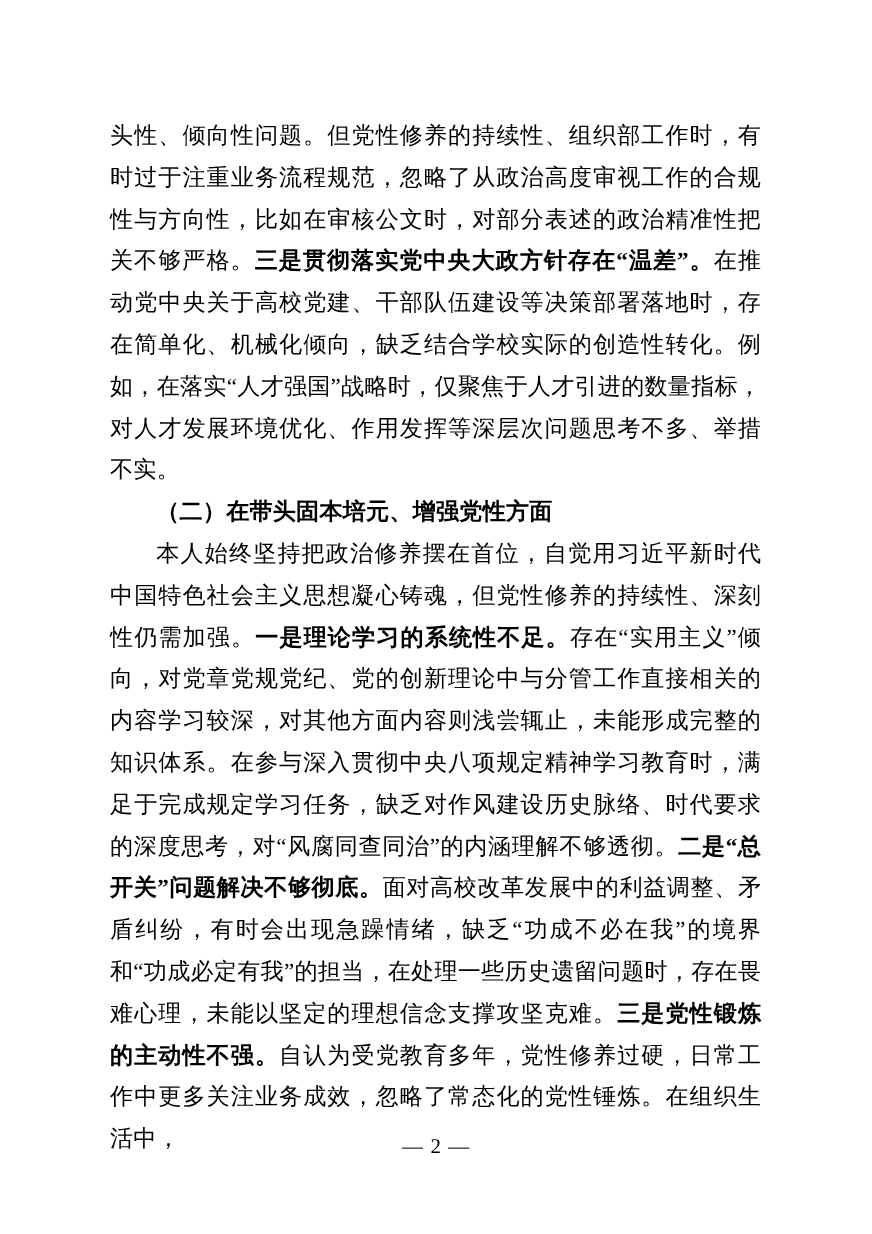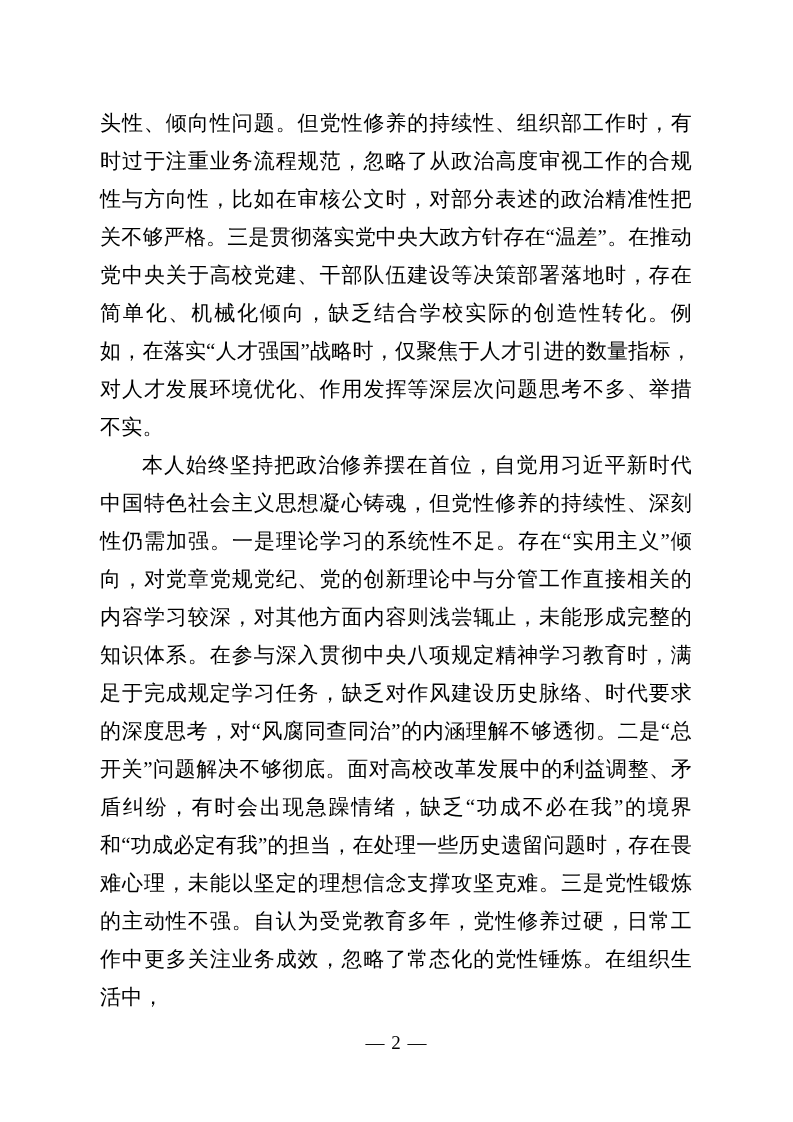--- a/index.html
+++ b/index.html
@@ -33,35 +33,36 @@
     text-justify: inter-ideograph;
     letter-spacing: 0.2px;
   }
   .para.indent {
     text-indent: 2em;
   }
   .para.heading {
     font-weight: 700;
   }
   .run.bold {
-    font-weight: 400;
+    font-weight: 700;
   }
   .page-number {
     position: absolute;
     left: 0;
     right: 0;
     top: 1032px;
     text-align: center;
     font-size: 19px;
     letter-spacing: 1px;
     color: #000000;
   }
 </style>
 </head>
 <body>
 
 <div class="page">
   <div class="content" id="doc-content">
       <p class="para body"><span class="run">头性、倾向性问题。但党性修养的持续性、组织部工作时，有时过于注重业务流程规范，忽略了从政治高度审视工作的合规性与方向性，比如在审核公文时，对部分表述的政治精准性把关不够严格。</span><span class="run bold">三是贯彻落实党中央大政方针存在“温差”。</span><span class="run">在推动党中央关于高校党建、干部队伍建设等决策部署落地时，存在简单化、机械化倾向，缺乏结合学校实际的创造性转化。例如，在落实“人才强国”战略时，仅聚焦于人才引进的数量指标，对人才发展环境优化、作用发挥等深层次问题思考不多、举措不实。</span></p>
+      <p class="para heading indent"><span class="run bold">（二）在带头固本培元、增强党性方面</span></p>
       <p class="para body indent"><span class="run">本人始终坚持把政治修养摆在首位，自觉用习近平新时代中国特色社会主义思想凝心铸魂，但党性修养的持续性、深刻性仍需加强。</span><span class="run bold">一是理论学习的系统性不足。</span><span class="run">存在“实用主义”倾向，对党章党规党纪、党的创新理论中与分管工作直接相关的内容学习较深，对其他方面内容则浅尝辄止，未能形成完整的知识体系。在参与深入贯彻中央八项规定精神学习教育时，满足于完成规定学习任务，缺乏对作风建设历史脉络、时代要求的深度思考，对“风腐同查同治”的内涵理解不够透彻。</span><span class="run bold">二是“总开关”问题解决不够彻底。</span><span class="run">面对高校改革发展中的利益调整、矛盾纠纷，有时会出现急躁情绪，缺乏“功成不必在我”的境界和“功成必定有我”的担当，在处理一些历史遗留问题时，存在畏难心理，未能以坚定的理想信念支撑攻坚克难。</span><span class="run bold">三是党性锻炼的主动性不强。</span><span class="run">自认为受党教育多年，党性修养过硬，日常工作中更多关注业务成效，忽略了常态化的党性锤炼。在组织生活中，</span></p>
     </div>
   <div class="page-number">— 2 —</div>
 </div>
 
 </body></html>

